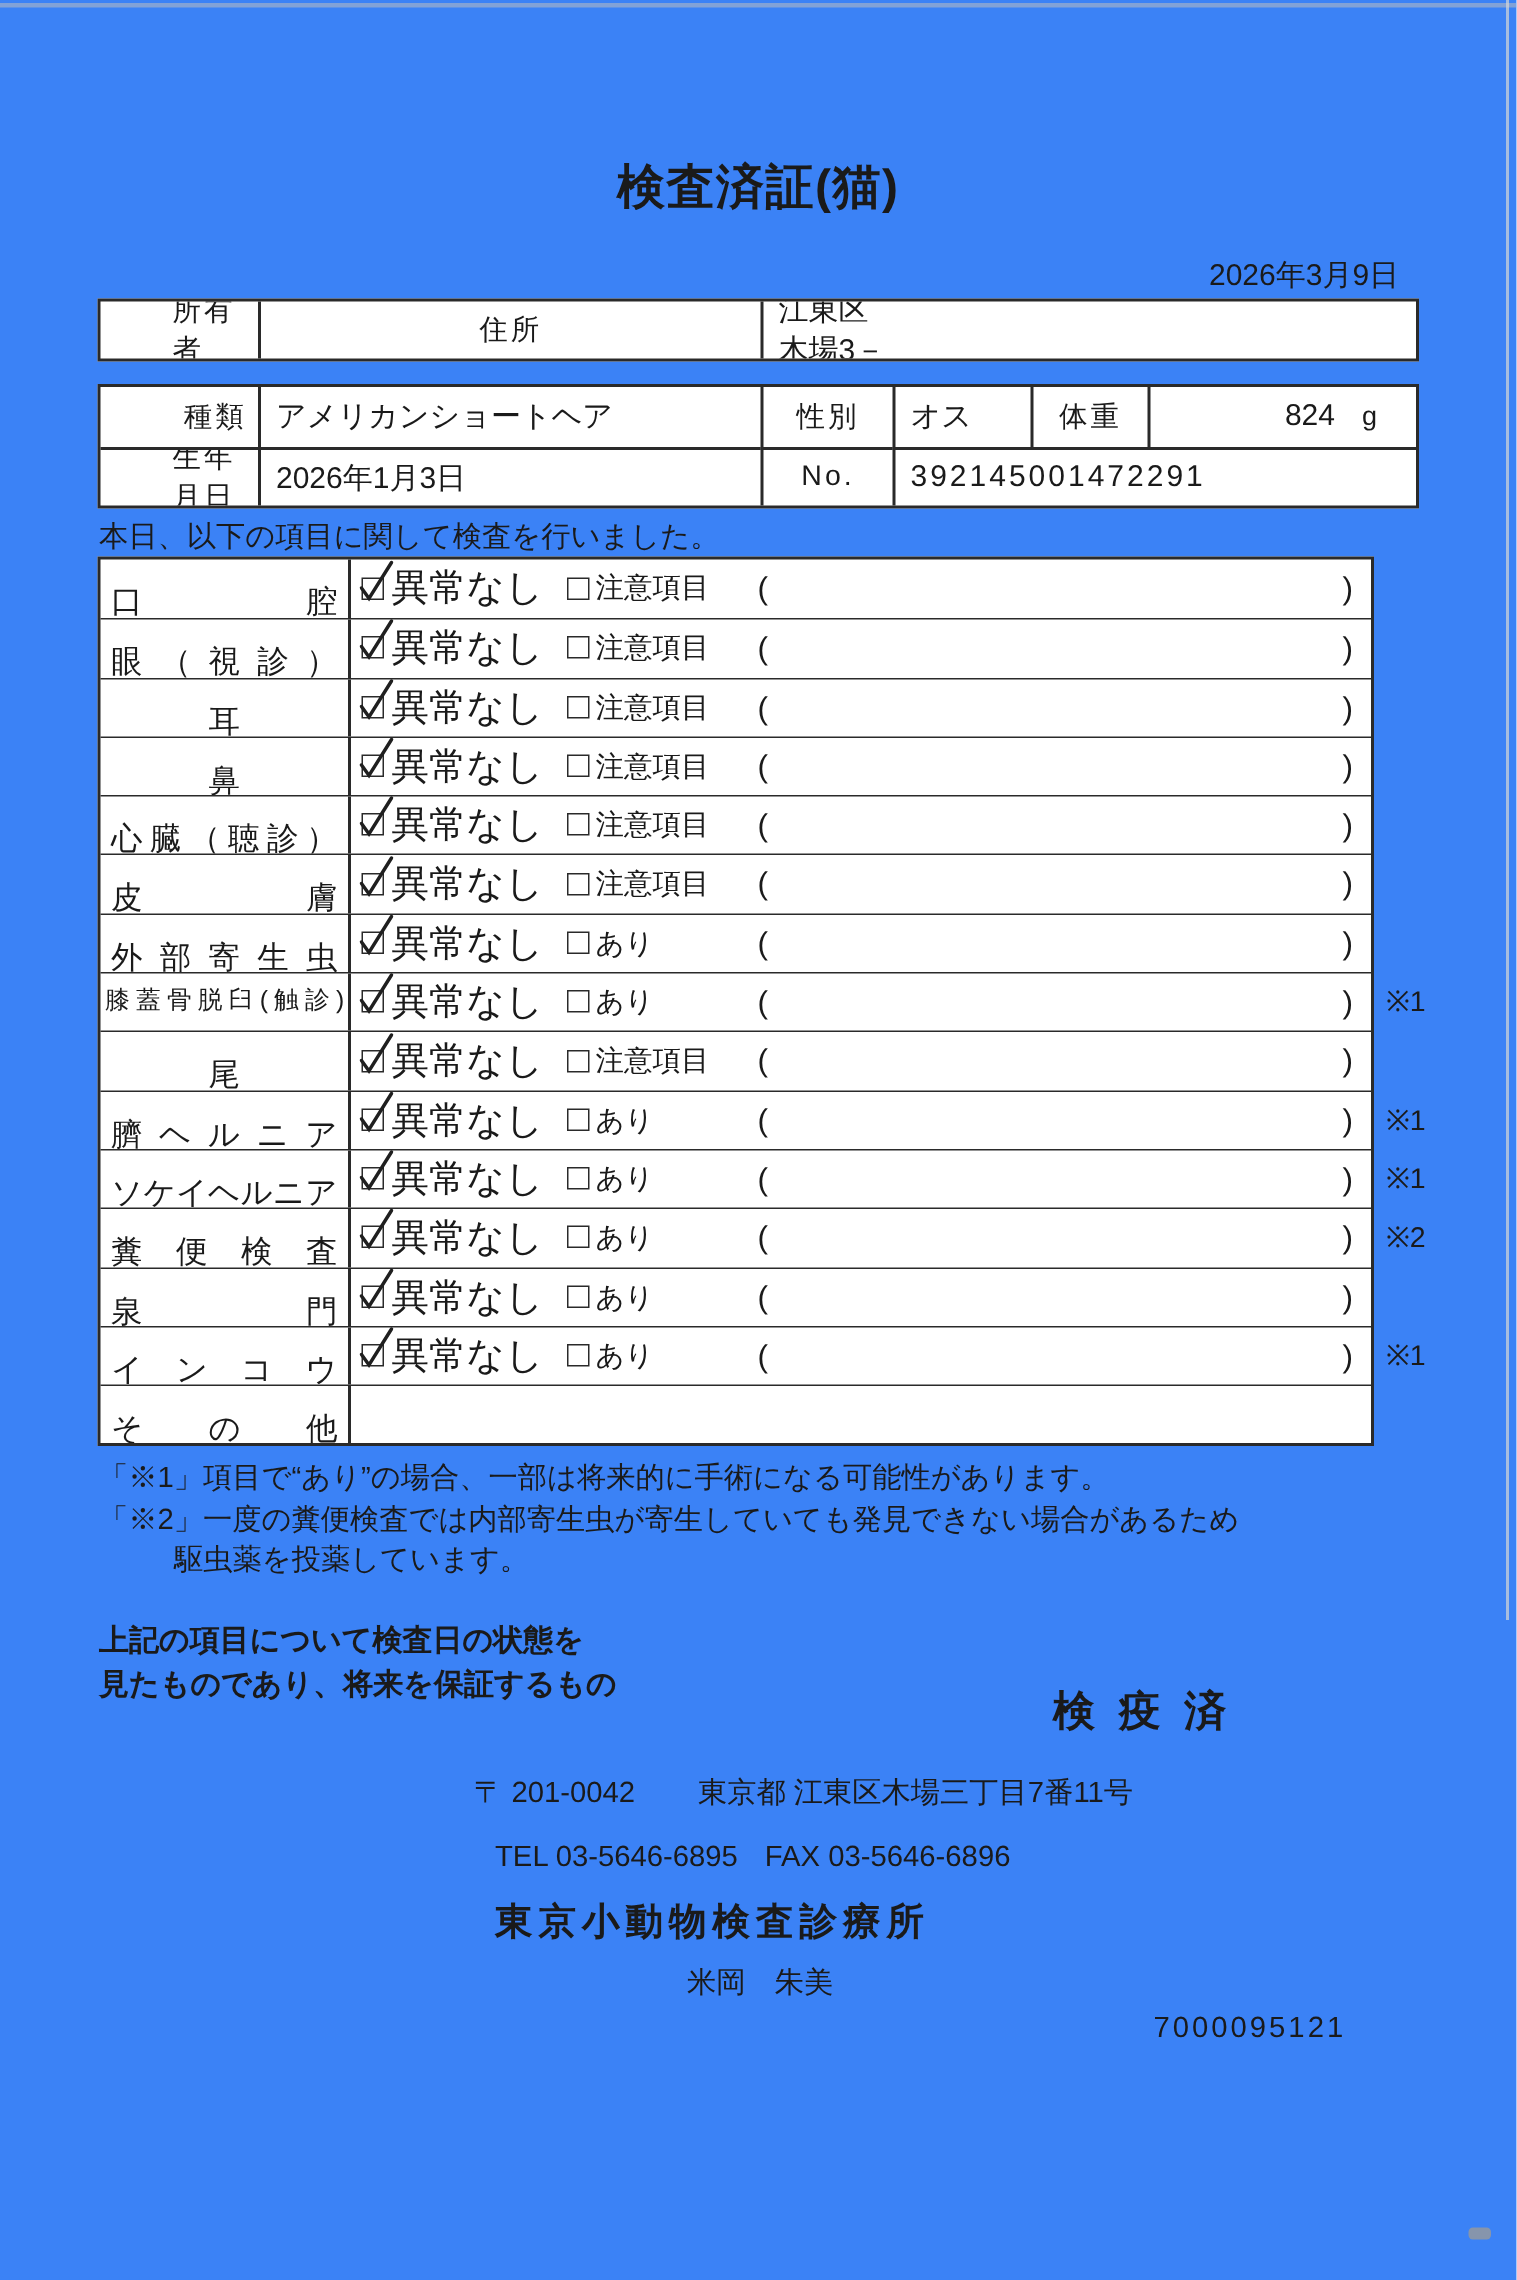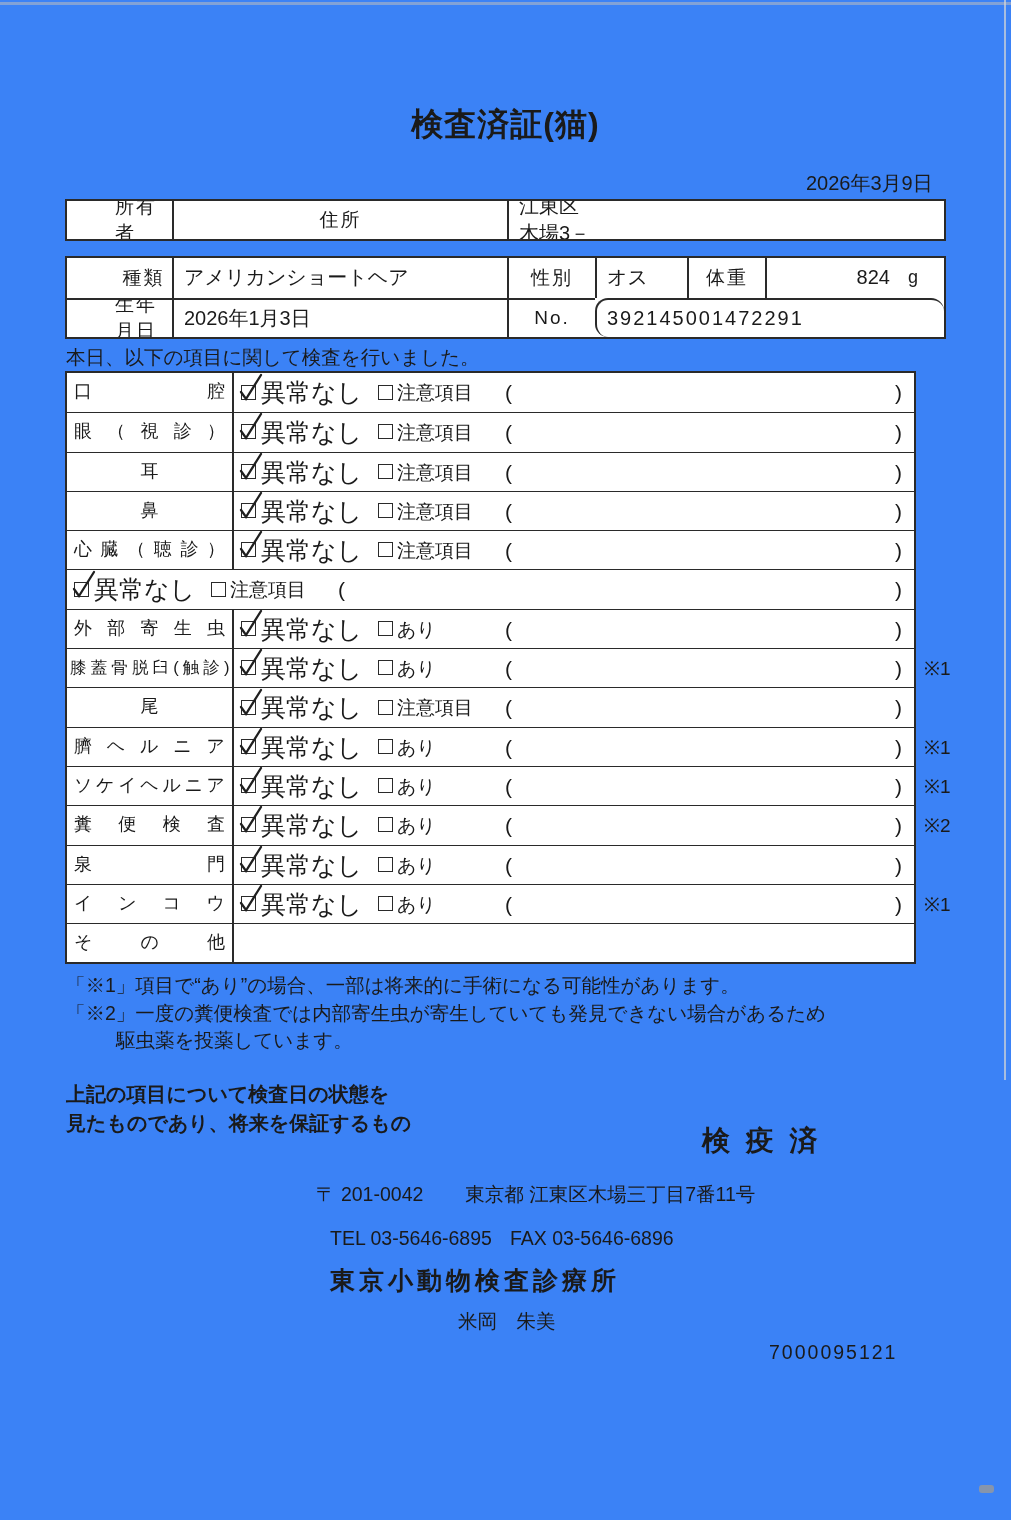--- a/index.html
+++ b/index.html
@@ -24,28 +24,28 @@
   .tbl > div.first-col { border-left:none;padding-left:48px; }
   .tbl > div.r2 { border-top:2.2px solid #2a2a2a; }
   .cell-head { justify-content:center; font-size:19px; letter-spacing:2px; }
   .cell-val { padding-left:10px; font-size:20px; }
   .owner-table { top:199px; height:42px; grid-template-columns:105px 335px 88px 1fr; }
   .animal-table { top:256px; height:83px; grid-template-columns:105px 335px 88px 92px 78px 1fr; grid-template-rows:1fr 1fr; }
   .span-rest { grid-column:4 / 7; }
   .weight-cell { justify-content:flex-end; padding-right:26px; }
   .weight-val { font-size:20px; margin-right:18px; }
   .weight-unit { font-size:18px; }
-  .no-val { letter-spacing:2px;border-radius:13px; }
+  .no-val { letter-spacing:2px; }
 
   .intro { position:absolute; left:66px; top:344px; font-size:19.5px; }
 
   .insp-table { position:absolute; left:65px; top:371px; width:851px; border:2.2px solid #2a2a2a; background:#fff; }
   .insp-row { position:relative; display:flex; height:39.3px; border-top:1.8px solid #2a2a2a; }
   .insp-row:first-child { border-top:none; }
-  .cell-label { width:167px; border-right:2.2px solid #2a2a2a; font-size:18px; padding:0 7px;
+  .cell-label { width:167px; border-right:2.2px solid #2a2a2a; font-size:21px; padding:10px 7px;
                 line-height:37px; text-align:justify; text-align-last:justify; overflow:hidden; }
   .cell-label.center { text-align:center; text-align-last:center; }
   .cell-label.tight { font-size:16.5px; letter-spacing:-0.5px; padding:0 3px; white-space:nowrap; }
   .cell-content { position:relative; flex:1; }
   .cb { position:absolute; top:50%; margin-top:-8px; width:15px; height:15px; border:1.9px solid #2a2a2a; background:#fff; }
   .cb.c1 { left:7px; }
   .cb.c2 { left:144px; }
   .check-svg { position:absolute; left:-5px; top:-14px; width:28px; height:32px; overflow:visible; }
   .ok-label { position:absolute; left:27px; top:0; line-height:39px; font-size:25px; }
   .alt-label { position:absolute; left:163px; top:0; line-height:39px; font-size:19px; }
@@ -187,20 +187,21 @@
         <span class="ok-label">異常なし</span>
         <span class="cb c2"></span>
         <span class="alt-label">注意項目</span>
         <span class="paren open">(</span>
         <span class="paren close">)</span>
       </div>
 
     </div>
 
     <div class="insp-row">
+      <div class="cell-label">皮膚</div>
       <div class="cell-content">
         <span class="cb c1">
           <svg class="check-svg" viewBox="0 0 28 32">
             <path d="M4 20 L9 27 L24 3" fill="none" stroke="#1f1f1f" stroke-width="2.3" stroke-linecap="round"></path>
           </svg>
         </span>
         <span class="ok-label">異常なし</span>
         <span class="cb c2"></span>
         <span class="alt-label">注意項目</span>
         <span class="paren open">(</span>

